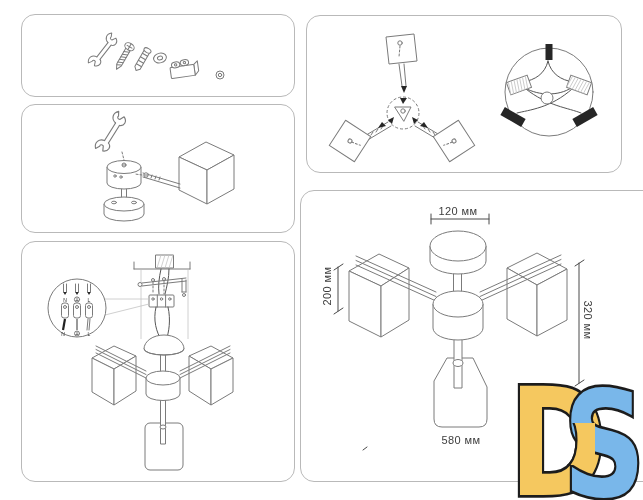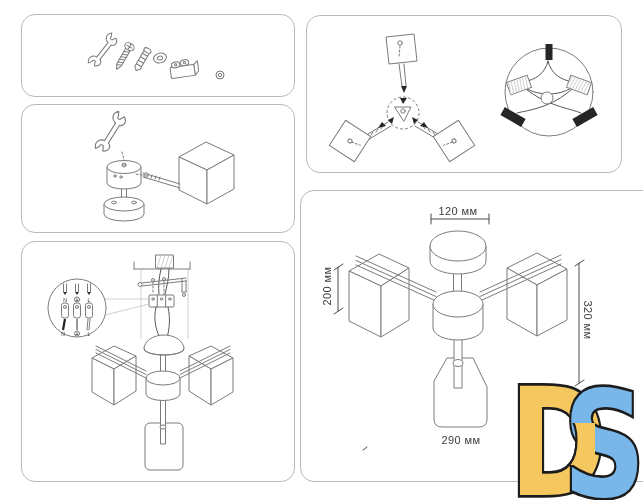--- a/index.html
+++ b/index.html
@@ -305,21 +305,21 @@
     <ellipse class="lnf" cx="157" cy="172" rx="5" ry="3.5"></ellipse>
 
     <g>
       <path class="lnf" d="M132,113 L132,137 A25,12 0 0 0 182,137 L182,113"></path>
       <ellipse class="lnf" cx="157" cy="113" rx="25" ry="13"></ellipse>
     </g>
   </svg>
   <div class="dim-label" style="left:126px;top:14px;">120 мм</div>
   <div class="dim-label rot-ccw" style="left:-5px;top:89px;">200 мм</div>
   <div class="dim-label rot-cw" style="left:256px;top:123px;">320 мм</div>
-  <div class="dim-label" style="left:129px;top:243px;">290 мм</div>
+  <div class="dim-label" style="left:129px;top:243px;">580 мм</div>
 </div>
 
 <div class="logo">
   <svg width="140" height="117" viewBox="0 0 140 117">
     <defs>
       <clipPath id="dsclip">
           <rect x="56" y="40" width="36" height="42"></rect>
         </clipPath>
     </defs>
     <g transform="scale(0.78 1)">

